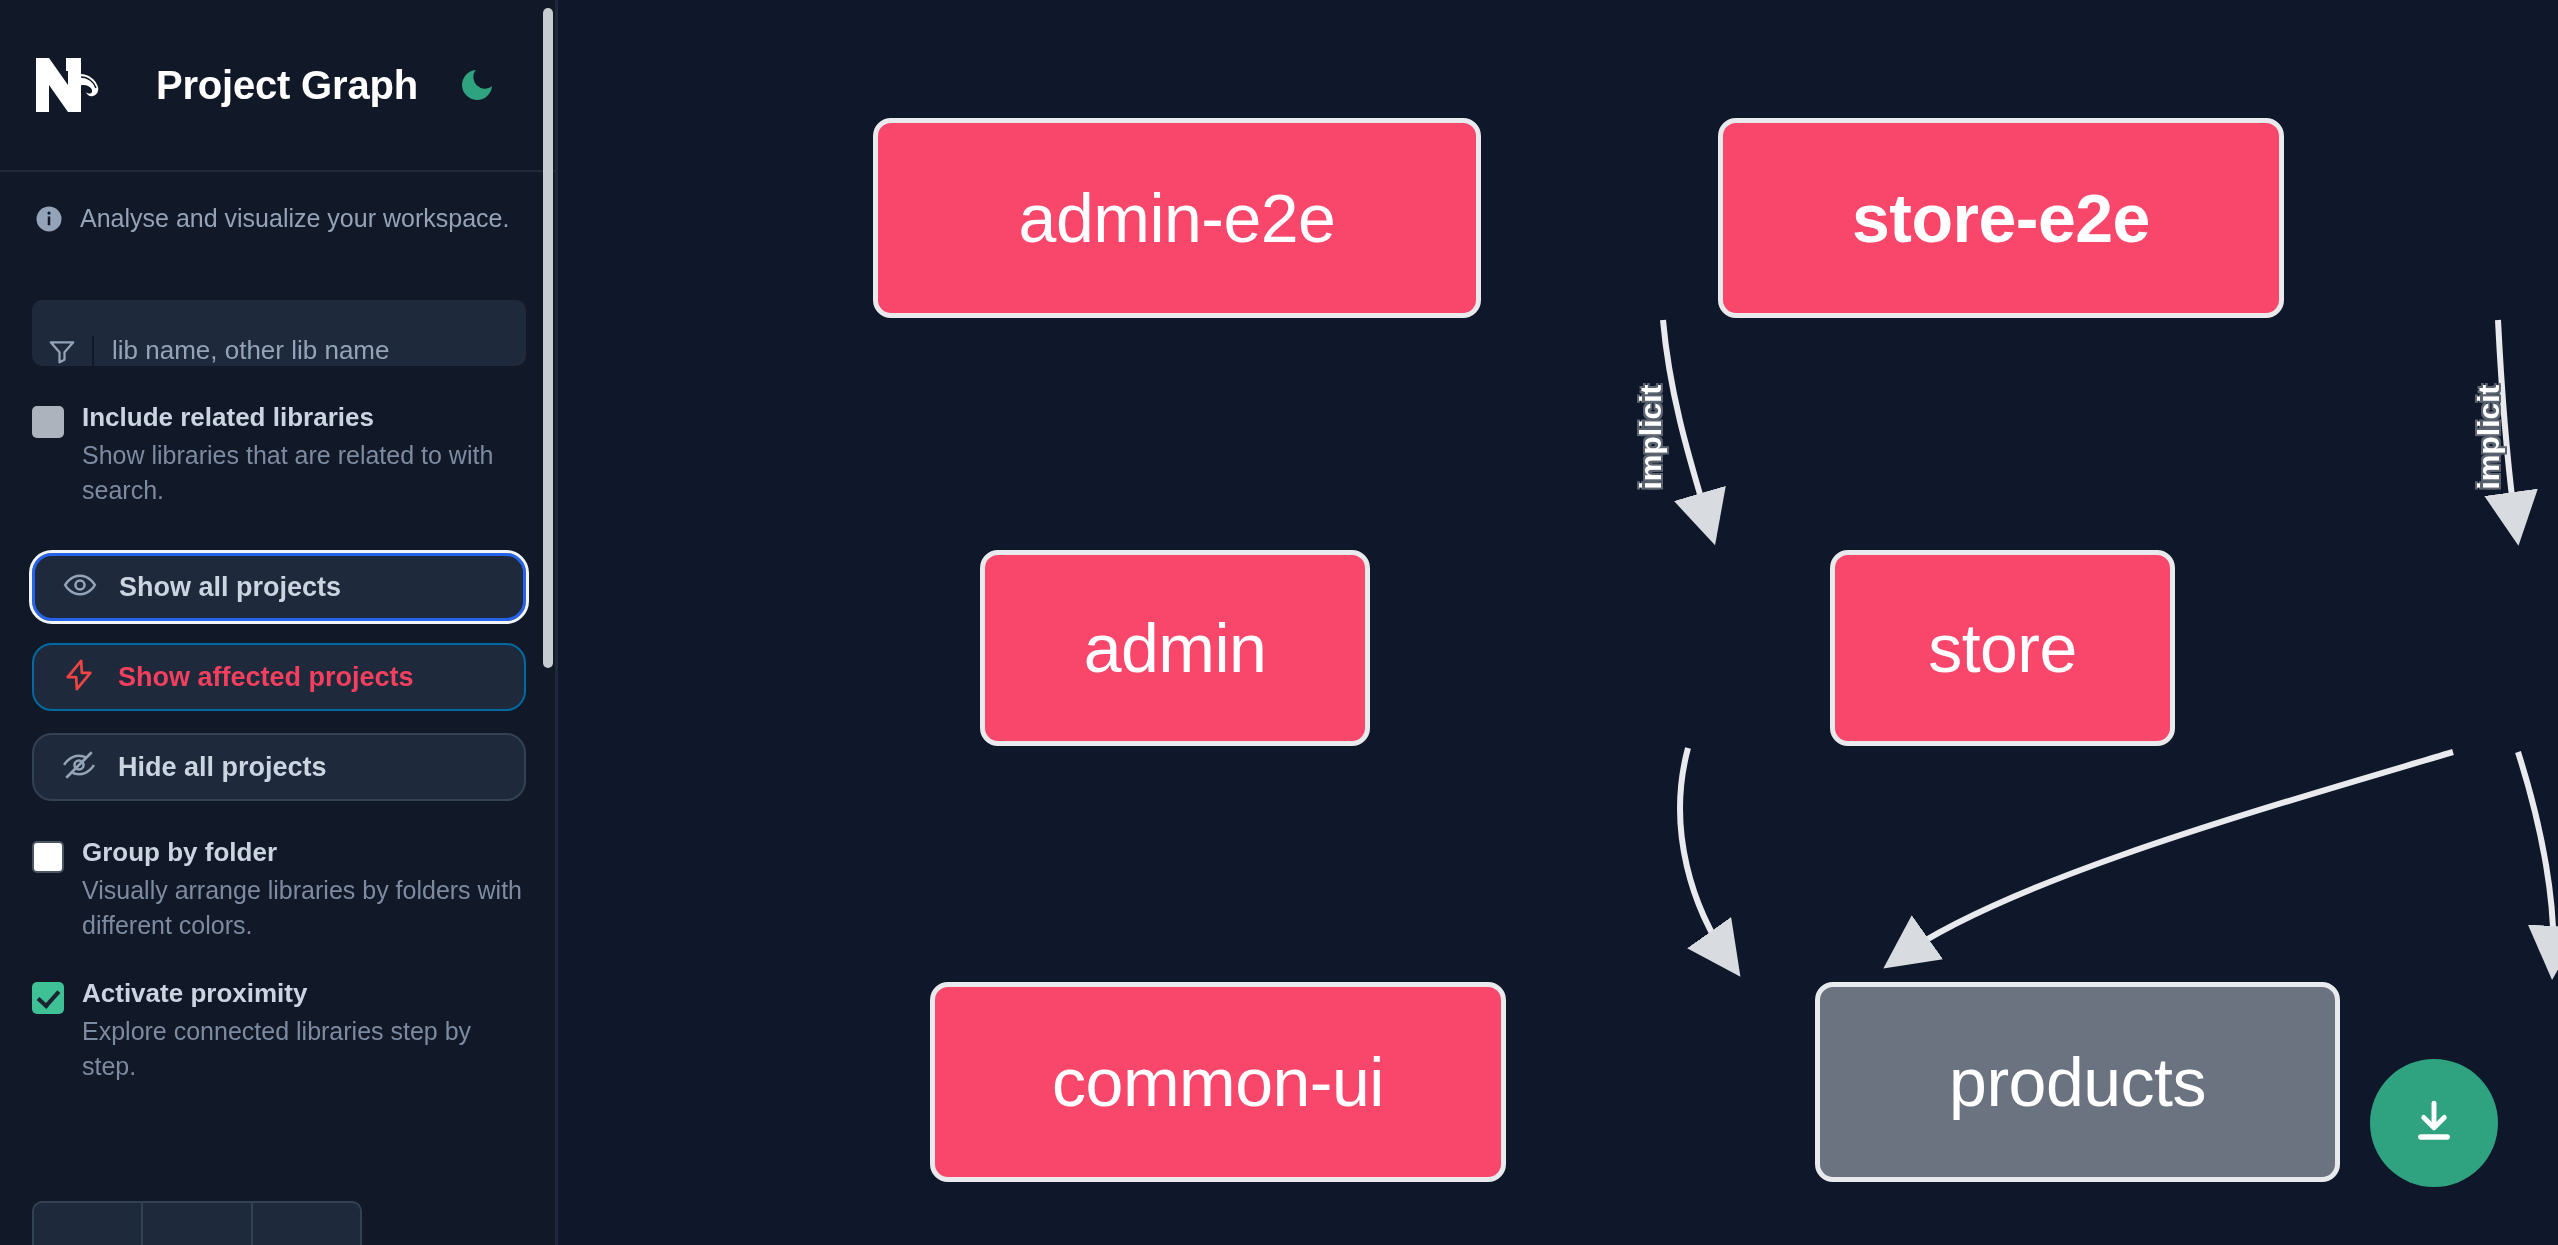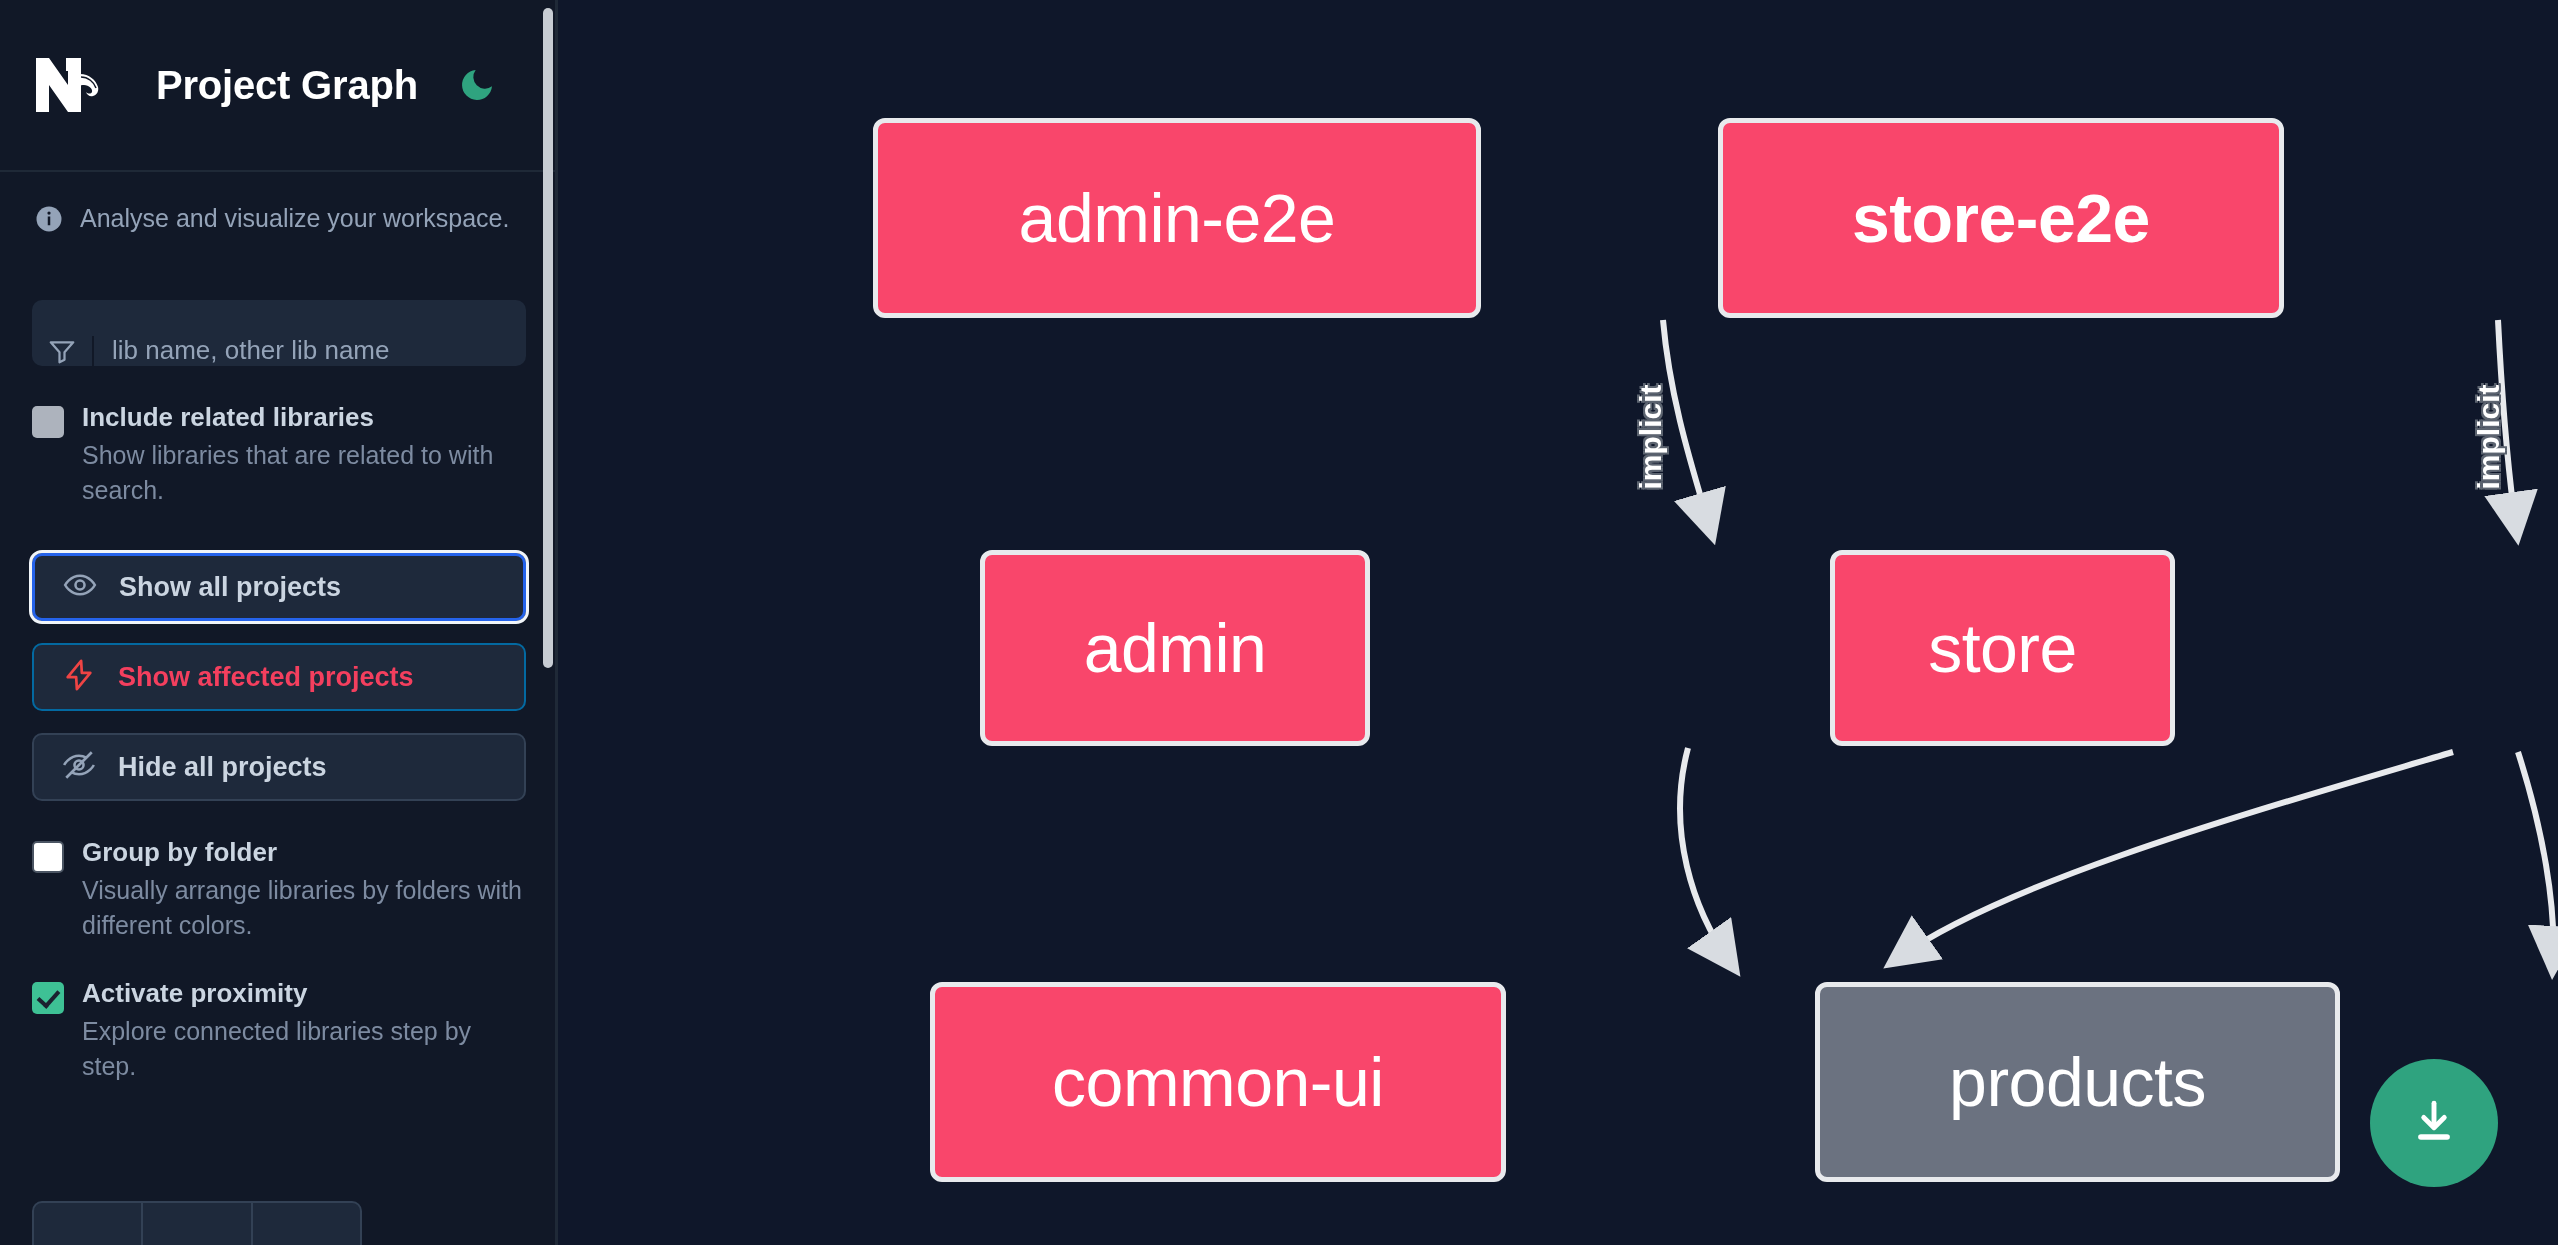--- a/index.html
+++ b/index.html
@@ -78,21 +78,21 @@
     width: 9px; height: 17px;
     border: solid #1b2230; border-width: 0 4px 4px 0;
     transform: rotate(42deg);
   }
   .opt-text { flex: 1; }
   .opt-label { font-size: 26px; font-weight: 700; color: #cbd5e1; line-height: 1.35; }
   .opt-desc { font-size: 25px; color: #7d8ba1; line-height: 1.38; margin-top: 3px; }
 
   .btn-stack { margin: 46px 32px 0 32px; display: flex; flex-direction: column; gap: 22px; }
   .btn {
-    height: 68px; border-radius: 10px;
+    height: 68px; border-radius: 20px;
     background: #1e293b;
     display: flex; align-items: center;
     padding: 4px 28px; gap: 22px;
     cursor: pointer; border: 2px solid #334155;
   }
   .btn-label { font-size: 27px; font-weight: 700; color: #cbd5e1; }
   .btn-show-all { border: 3px solid #2563eb; outline: 3px solid #f1f5f9; outline-offset: 0px; }
   .btn-affected { border: 2px solid #0369a1; }
   .btn-affected .btn-label { color: #f43f5e; font-weight: 700; }
   .btn-hide { border: 2px solid #334155; }
@@ -113,21 +113,21 @@
   }
   .sb-divider { position: absolute; right: 0; top: 0; width: 3px; height: 1245px; background: #1f2937; }
 
   
   .graph {
     flex: 1; position: relative; background: #0f172a; overflow: hidden;
   }
   .node {
     position: absolute;
     border: 5px solid #e8eaed;
-    border-radius: 12px;
+    border-radius: 18px;
     display: flex; align-items: center; justify-content: center;
     color: #ffffff;
     font-size: 68px;
     letter-spacing: -0.5px;
     cursor: pointer;
   }
   .node-pink { background: #f9466b; }
   .node-grey { background: #6b7280; }
 
   .edge-label {

